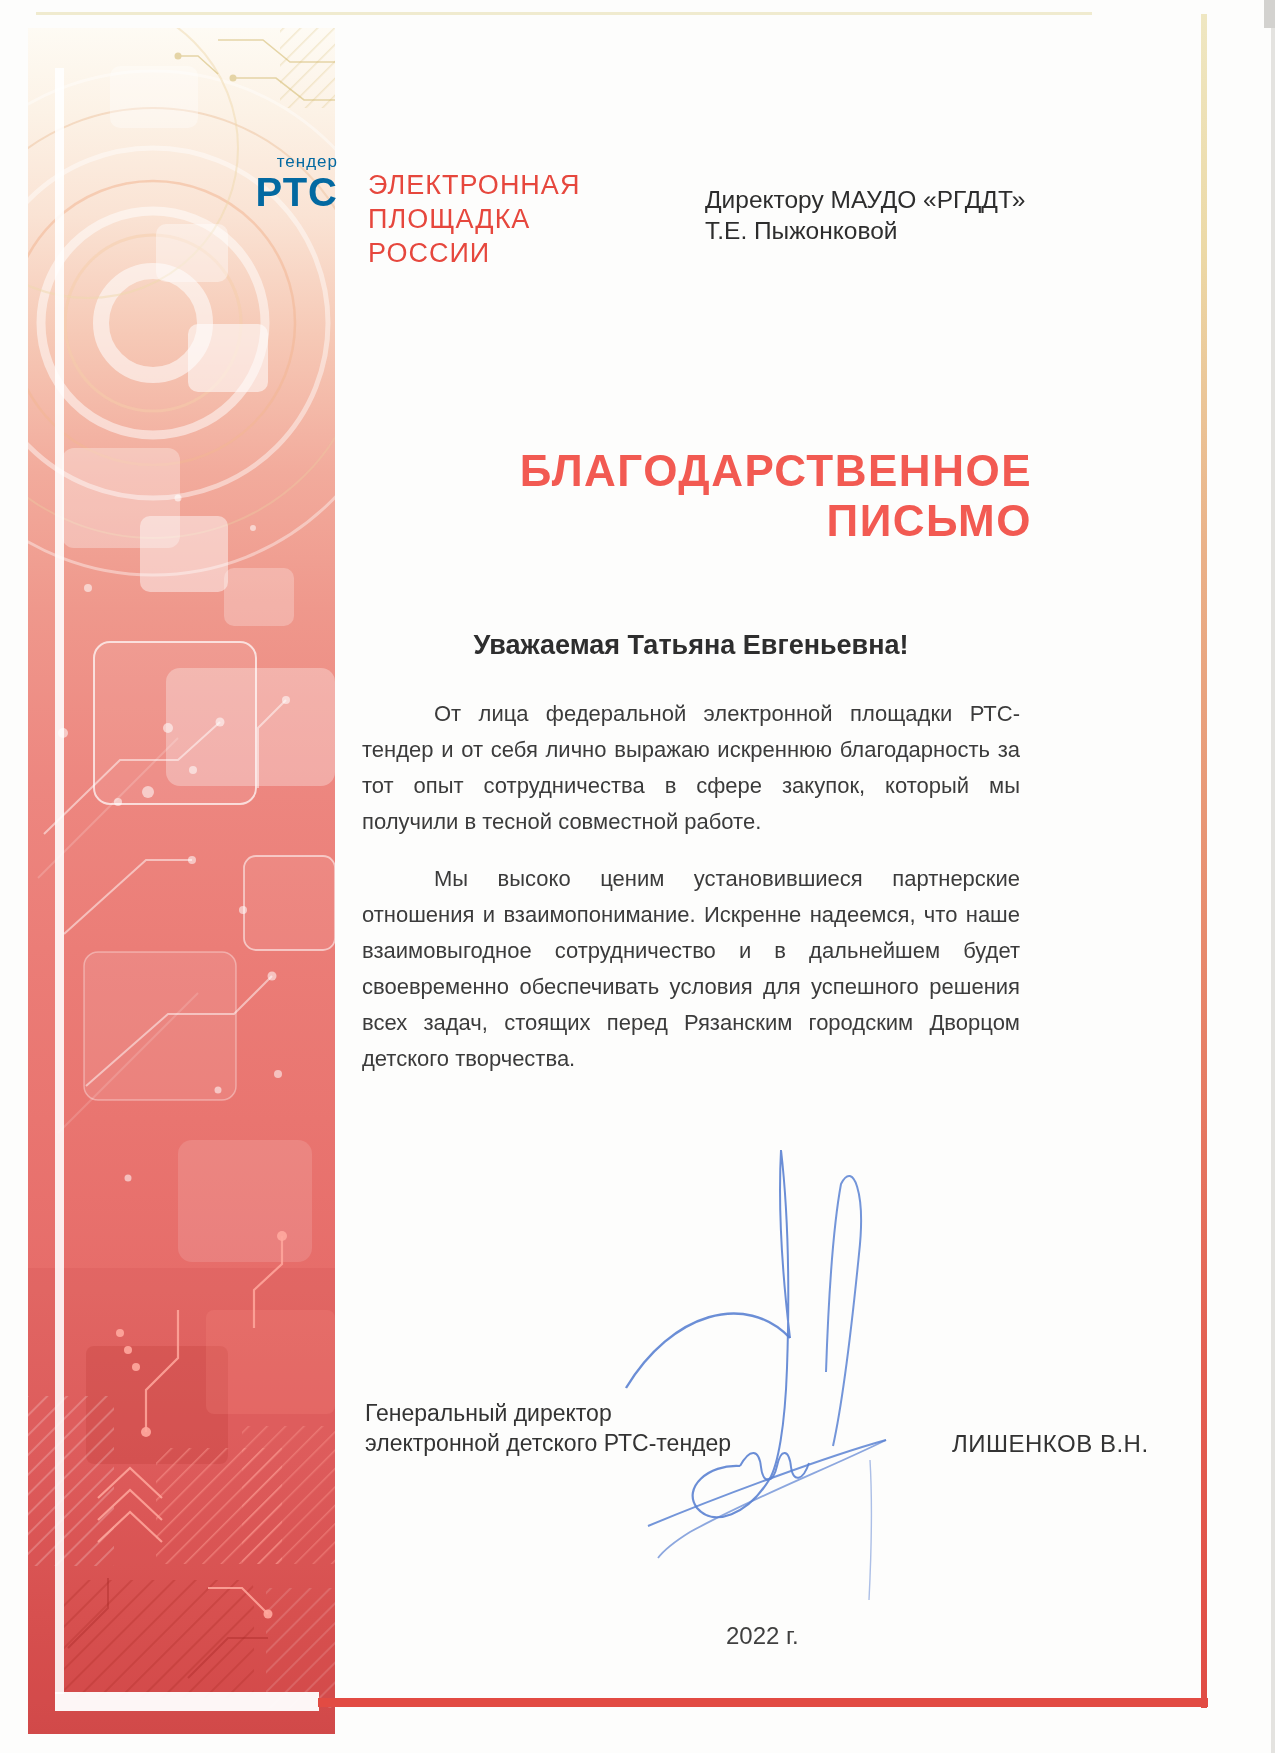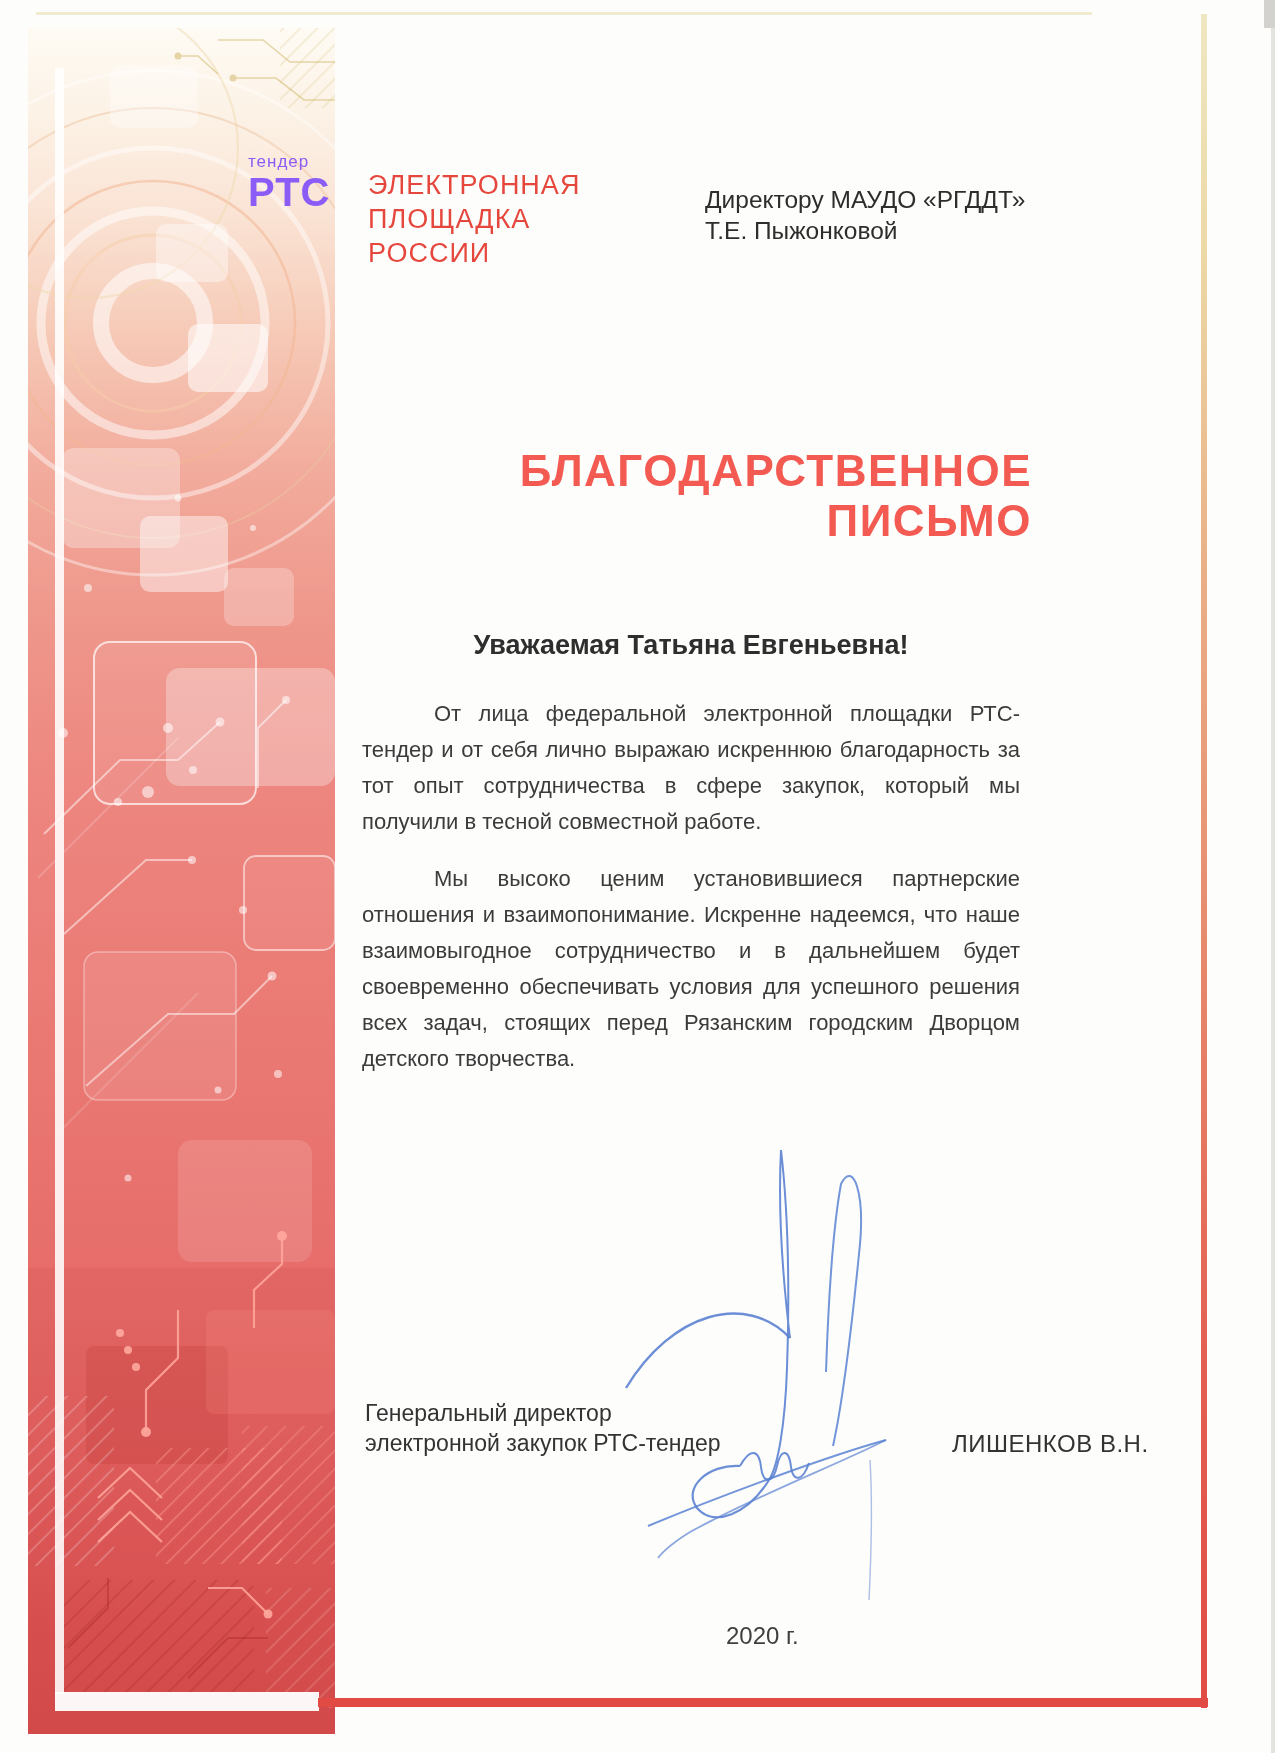--- a/index.html
+++ b/index.html
@@ -27,21 +27,21 @@
   .frame-top{left:36px;top:12px;width:1056px;height:3px;background:#ebe4c0;opacity:.75;}
   .frame-right{
     left:1201px;top:14px;width:6px;height:1694px;
     background:linear-gradient(to bottom,#efe7c2 0%,#ecd9a6 14%,#eab188 32%,#e78a6c 55%,#e35f51 80%,#e04c44 100%);
   }
   .frame-bottom{left:318px;top:1698px;width:890px;height:9px;background:#e24b43;}
   .corner-artifact{right:0;top:0;width:11px;height:28px;background:#d3d2cf;}
   .edge-right{right:0;top:0;width:4px;height:1753px;background:#e4e3e0;}
 
   
-  .logo{left:248px;top:152px;width:90px;text-align:left;color:#8b5cf6;}
+  .logo{left:248px;top:152px;width:90px;text-align:right;color:#0369a1;}
   .logo-top{font-size:17px;letter-spacing:1px;}
   .logo-main{font-size:40px;font-weight:700;line-height:40px;letter-spacing:1px;}
   .brand{left:368px;top:168px;color:#e6473d;font-size:27px;line-height:34px;letter-spacing:1px;}
   .addressee{left:705px;top:184px;color:#2d2d2d;font-size:24.5px;line-height:31px;}
 
   
   .title{
     left:348px;top:446px;width:684px;text-align:right;
     color:#f25a52;font-size:44px;letter-spacing:1.5px;word-spacing:28px;font-weight:700;
   }
@@ -197,33 +197,33 @@
   <div class="abs title">БЛАГОДАРСТВЕННОЕ ПИСЬМО</div>
   <div class="abs salutation">Уважаемая Татьяна Евгеньевна!</div>
 
   <div class="abs bodytext">
     <p>От лица федеральной электронной площадки РТС-тендер и от себя лично выражаю искреннюю благодарность за тот опыт сотрудничества в сфере закупок, который мы получили в тесной совместной работе.</p>
     <p>Мы высоко ценим установившиеся партнерские отношения и взаимопонимание. Искренне надеемся, что наше взаимовыгодное сотрудничество и в дальнейшем будет своевременно обеспечивать условия для успешного решения всех задач, стоящих перед Рязанским городским Дворцом детского творчества.</p>
   </div>
 
   <div class="abs sig-pos">
     <div>Генеральный директор</div>
-    <div>электронной закупок РТС-тендер</div>
+    <div>электронной детского РТС-тендер</div>
   </div>
 
   <svg class="abs sig-svg" width="290" height="480" viewBox="0 0 290 480">
     <g fill="none" stroke="#5b82d2">
       <path d="M6,258 C52,182 126,162 170,208" stroke-width="2.4" opacity="0.9"></path>
       <path d="M170,208 C163,150 158,78 161,20 C167,72 170,150 167,238 C165,296 158,336 149,350" stroke-width="2" opacity="0.9"></path>
       <path d="M206,242 C209,152 214,92 221,54 C233,30 246,62 239,124 C232,194 224,266 213,316" stroke-width="2" opacity="0.85"></path>
       <path d="M149,350 C128,384 94,398 77,378 C62,358 88,334 120,336" stroke-width="2.2" opacity="0.9"></path>
       <path d="M120,336 C130,318 139,319 141,337 C143,354 153,354 157,336 C161,318 169,319 171,337 C173,353 183,351 189,333" stroke-width="2" opacity="0.9"></path>
       <path d="M28,396 C100,366 208,326 266,310" stroke-width="2" opacity="0.85"></path>
       <path d="M266,310 C214,336 136,366 70,402 C54,412 44,420 38,428" stroke-width="1.8" opacity="0.7"></path>
       <path d="M250,330 C253,380 251,430 249,470" stroke-width="1.4" opacity="0.5"></path>
     </g>
   </svg>
 
   <div class="abs sig-name">ЛИШЕНКОВ В.Н.</div>
 
-  <div class="abs year">2020 г.</div>
+  <div class="abs year">2022 г.</div>
 
 </div>
 
 </body></html>

